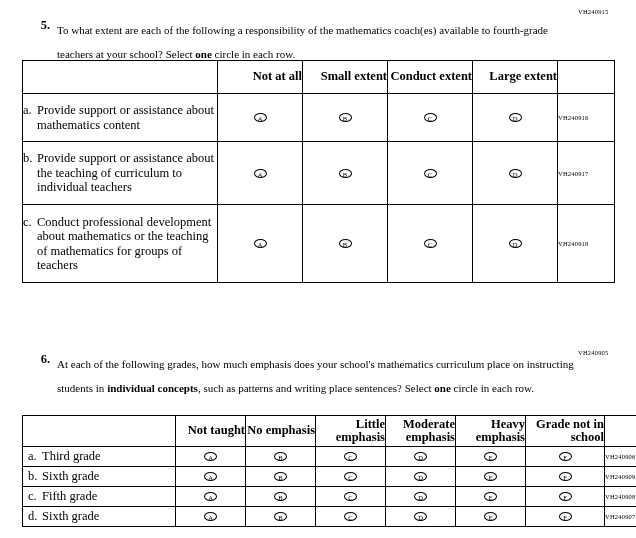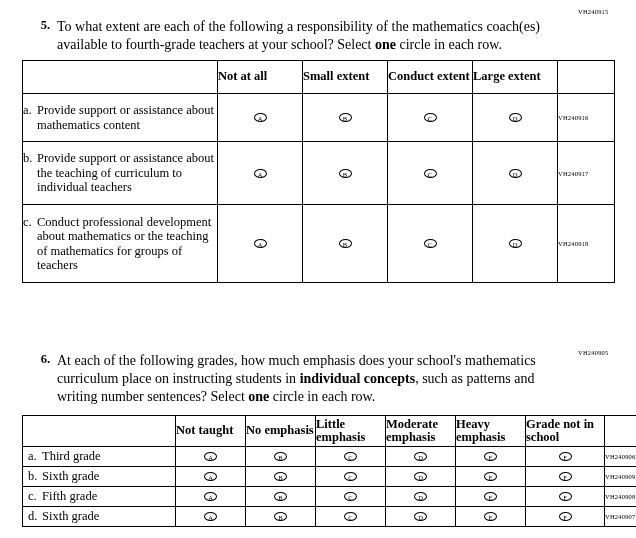--- a/index.html
+++ b/index.html
@@ -36,22 +36,22 @@
   .q-num {
     font-weight: bold;
     font-size: 12.5px;
     width: 20px;
     flex: 0 0 20px;
     text-align: right;
     padding-right: 7px;
     line-height: 15.5px;
   }
   .q-text {
-    font-size: 14px;
-    line-height: 18px;
+    font-size: 11px;
+    line-height: 24px;
   }
   .q-text b { font-weight: bold; }
 
   
   .item-id {
     position: absolute;
     font-family: "Liberation Serif", serif;
     font-size: 6.5px;
     letter-spacing: 0.2px;
     color: #000;
@@ -63,21 +63,21 @@
     border-collapse: collapse;
     table-layout: fixed;
     font-size: 12.5px;
   }
   table.grid td, table.grid th {
     border: 1px solid #000;
     padding: 0;
     vertical-align: middle;
   }
   .hdr {
-    text-align: left;
+    text-align: right;
     font-weight: bold;
     line-height: 13.5px;
     padding: 4px 2px;
   }
   .rowlabel {
     text-align: left;
     padding: 4px 4px 4px 5px;
     line-height: 14.5px;
     vertical-align: top;
   }
@@ -208,21 +208,21 @@
         <td class="idcell">VH240918</td>
       </tr>
     </tbody>
   </table>
 
   <div class="item-id" style="left:578px; top:349px;">VH240905</div>
 
   <div class="question" id="q6">
     <div class="q-head">
       <div class="q-num">6.</div>
-      <div class="q-text"><span>At each of the following grades, how much emphasis does your school's mathematics curriculum place on instructing students in </span><b>individual concepts</b><span>, such as patterns and writing number sentences? Select </span><b>one</b><span> circle in each row.</span></div>
+      <div class="q-text"><span>At each of the following grades, how much emphasis does your school's mathematics curriculum place on instructing students in </span><b>individual concepts</b><span>, such as patterns and writing place sentences? Select </span><b>one</b><span> circle in each row.</span></div>
     </div>
   </div>
 
   <table class="grid" id="t6">
     <colgroup>
       <col class="c0">
         <col class="cx">
         <col class="cx">
         <col class="cx">
         <col class="cx">

